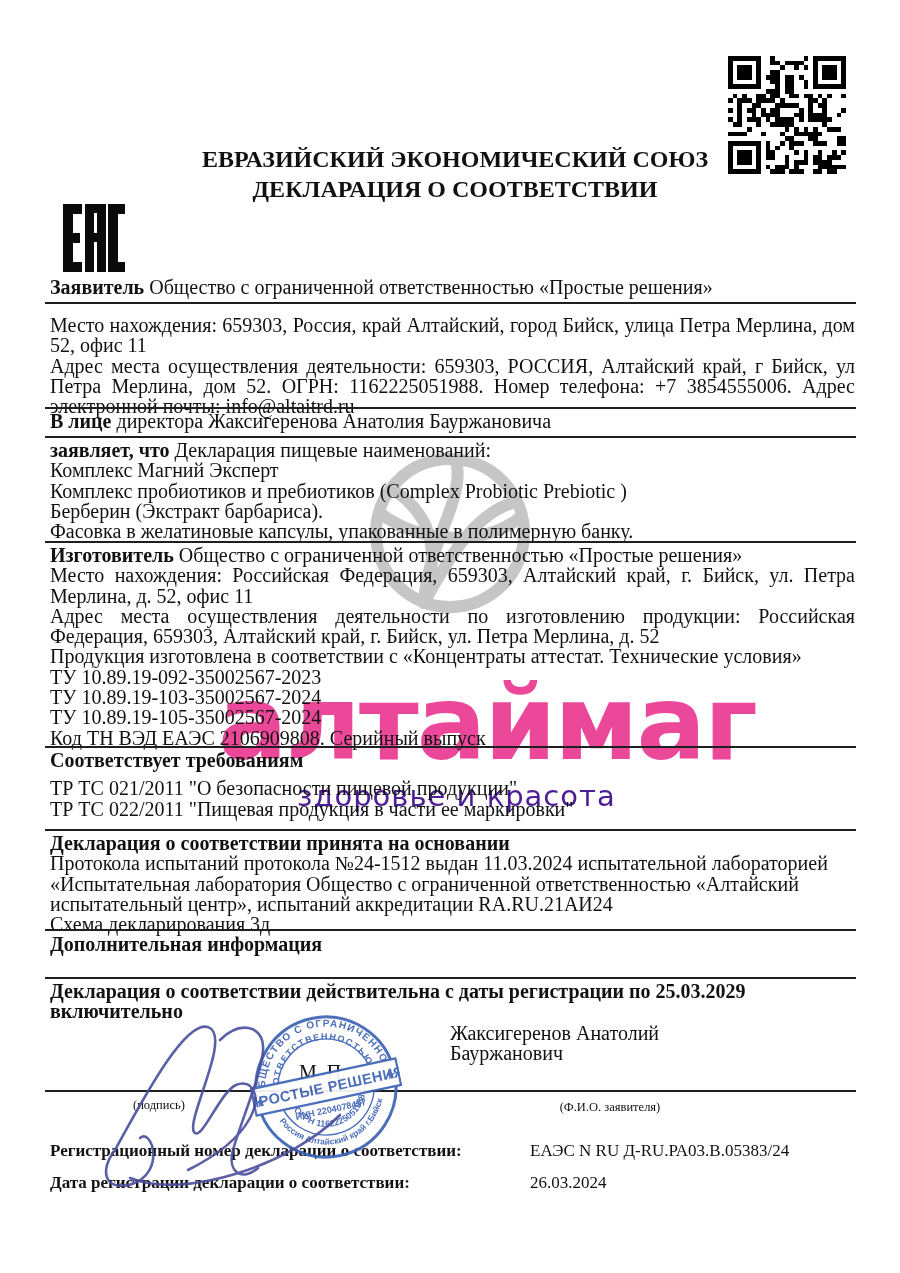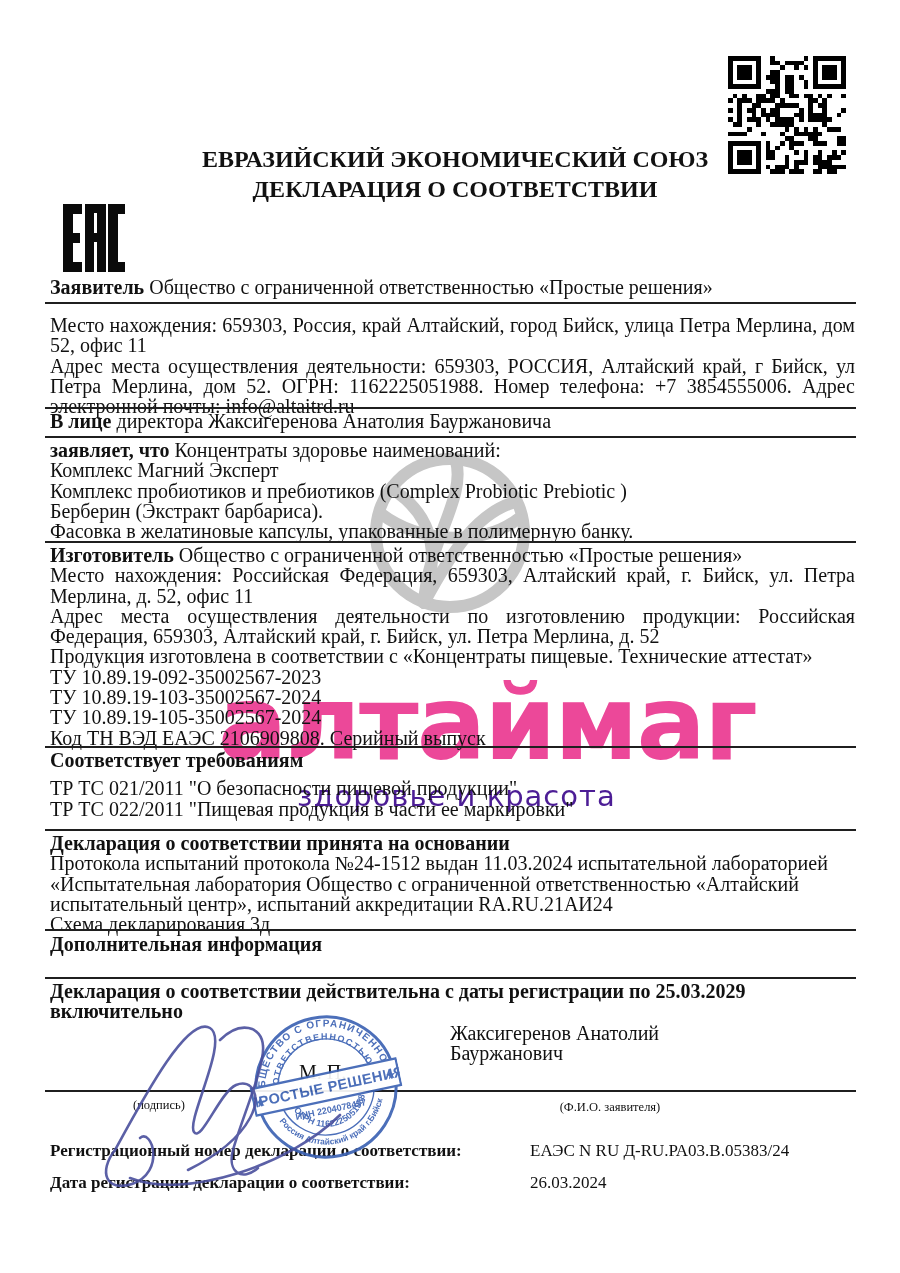--- a/index.html
+++ b/index.html
@@ -94,36 +94,36 @@
     </div>
     <div class="rule" style="top:407px;"></div>
 
     <div class="sec" style="top:411px;">
       <b class="lbl">В лице</b><span>директора Жаксигеренова Анатолия Бауржановича</span>
     </div>
     <div class="rule" style="top:436px;"></div>
 
     <div class="sec" style="top:440px;">
       <div>
-        <b class="lbl">заявляет, что</b><span>Концентраты здоровье наименований:</span>
+        <b class="lbl">заявляет, что</b><span>Декларация пищевые наименований:</span>
       </div>
       <div>Комплекс Магний Эксперт</div>
       <div>Комплекс пробиотиков и пребиотиков (Complex Probiotic Prebiotic )</div>
       <div>Берберин (Экстракт барбариса).</div>
       <div>Фасовка в желатиновые капсулы, упакованные в полимерную банку.</div>
     </div>
     <div class="rule" style="top:541px;"></div>
 
     <div class="sec" style="top:545px;">
       <div>
         <b class="lbl">Изготовитель</b><span>Общество с ограниченной ответственностью «Простые решения»</span>
       </div>
       <div class="just">Место нахождения: Российская Федерация, 659303, Алтайский край, г. Бийск, ул. Петра Мерлина, д. 52, офис 11</div>
       <div class="just">Адрес места осуществления деятельности по изготовлению продукции: Российская Федерация, 659303, Алтайский край, г. Бийск, ул. Петра Мерлина, д. 52</div>
-      <div>Продукция изготовлена в соответствии с «Концентраты пищевые. Технические аттестат»</div>
+      <div>Продукция изготовлена в соответствии с «Концентраты аттестат. Технические условия»</div>
       <div>ТУ 10.89.19-092-35002567-2023</div>
       <div>ТУ 10.89.19-103-35002567-2024</div>
       <div>ТУ 10.89.19-105-35002567-2024</div>
       <div>Код ТН ВЭД ЕАЭС 2106909808. Серийный выпуск</div>
     </div>
     <div class="rule" style="top:746px;"></div>
 
     <div class="sec" style="top:750px;">
       <div class="hd" style="margin-bottom:8px;">Соответствует требованиям</div>
       <div>ТР ТС 021/2011 "О безопасности пищевой продукции"</div>

